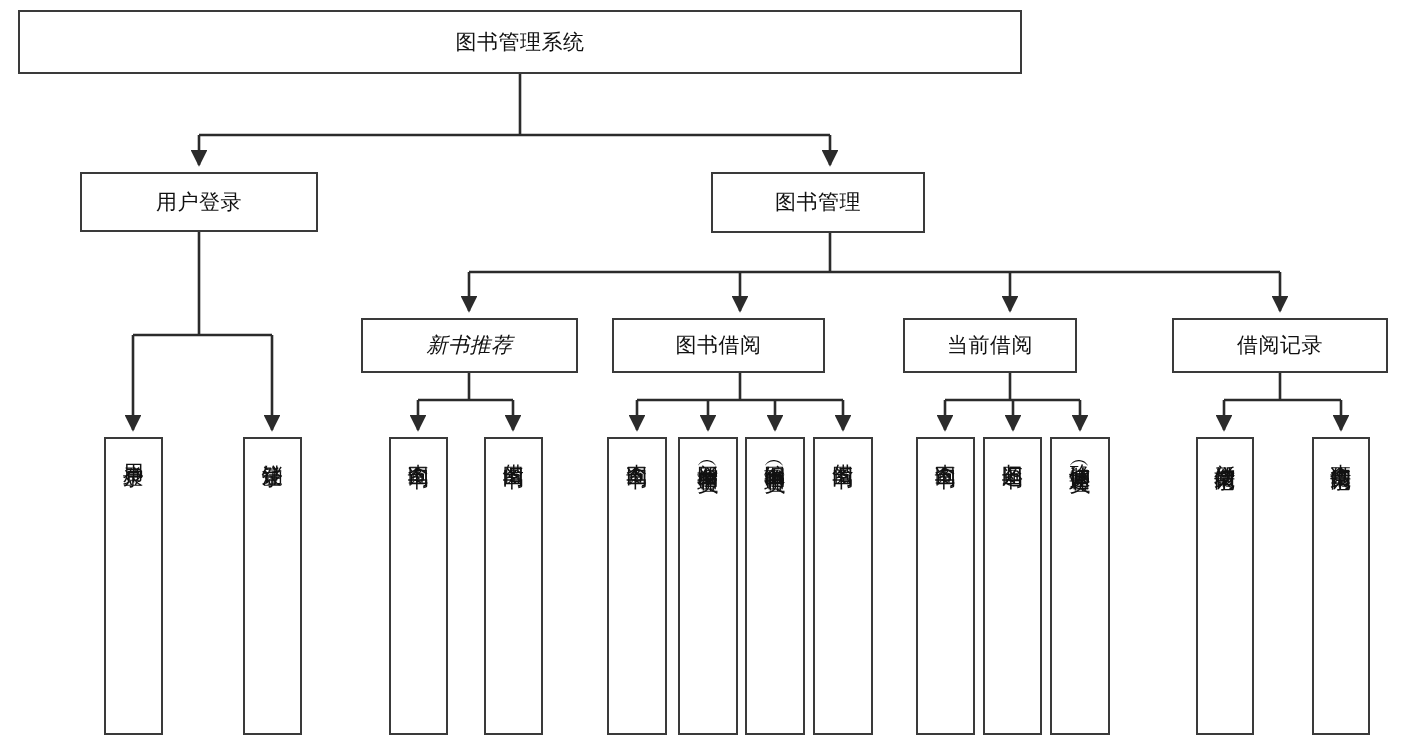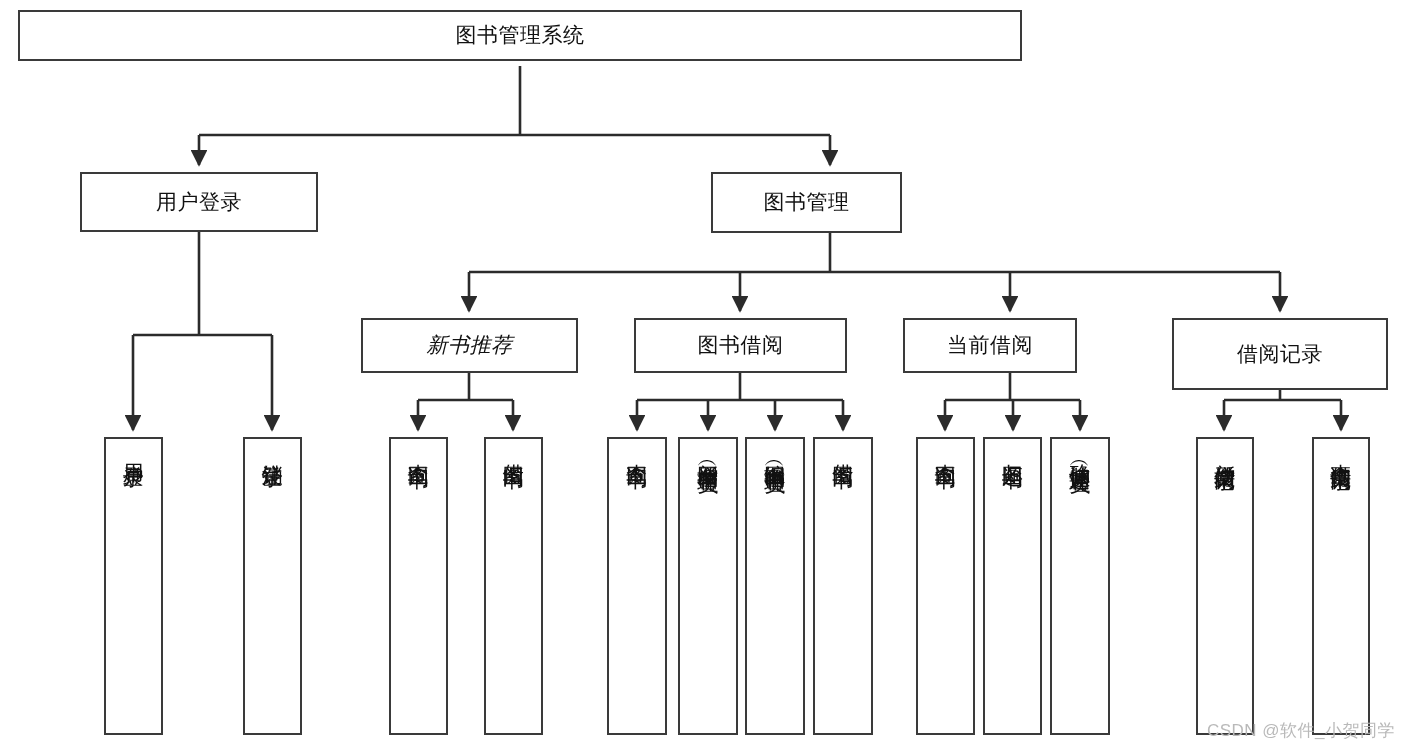--- a/index.html
+++ b/index.html
@@ -120,41 +120,41 @@
       <path d="M 1013 400 L 1013 430" marker-end="url(#arrow)"></path>
       <path d="M 1080 400 L 1080 430" marker-end="url(#arrow)"></path>
 
       <path d="M 1280 373 L 1280 400"></path>
       <path d="M 1224 400 L 1341 400"></path>
       <path d="M 1224 400 L 1224 430" marker-end="url(#arrow)"></path>
       <path d="M 1341 400 L 1341 430" marker-end="url(#arrow)"></path>
     </g>
   </svg>
 
-  <div class="node root" style="left:18px; top:10px; width:1004px; height:51px;">
+  <div class="node root" style="left:18px; top:10px; width:1004px; height:64px;">
     <span class="label">图书管理系统</span>
   </div>
 
   <div class="node branch" style="left:80px; top:172px; width:238px; height:60px;">
     <span class="label">用户登录</span>
   </div>
-  <div class="node branch" style="left:711px; top:172px; width:191px; height:61px;justify-content:center;">
+  <div class="node branch" style="left:711px; top:172px; width:214px; height:61px;justify-content:center;">
     <span class="label">图书管理</span>
   </div>
 
   <div class="node branch" style="left:361px; top:318px; width:217px; height:55px;font-style:italic;">
     <span class="label">新书推荐</span>
   </div>
-  <div class="node branch" style="left:634px; top:318px; width:213px; height:55px;">
+  <div class="node branch" style="left:612px; top:318px; width:213px; height:55px;">
     <span class="label">图书借阅</span>
   </div>
   <div class="node branch" style="left:903px; top:318px; width:174px; height:55px;">
     <span class="label">当前借阅</span>
   </div>
-  <div class="node branch" style="left:1172px; top:318px; width:216px; height:72px;">
+  <div class="node branch" style="left:1172px; top:318px; width:216px; height:55px;">
     <span class="label">借阅记录</span>
   </div>
 
   <div class="node leaf" style="left:104px; top:437px; width:59px; height:298px;">
     <span class="label">用户登录</span>
   </div>
   <div class="node leaf" style="left:243px; top:437px; width:59px; height:298px;">
     <span class="label">注销登录</span>
   </div>
 
@@ -188,15 +188,14 @@
     <span class="label">确认归还（管理员）</span>
   </div>
 
   <div class="node leaf" style="left:1196px; top:437px; width:58px; height:298px;">
     <span class="label">新增借阅记录</span>
   </div>
   <div class="node leaf" style="left:1312px; top:437px; width:58px; height:298px;">
     <span class="label">查询借阅记录</span>
   </div>
 
-  <div class="watermark">CSDN @软件_小贺同学</div>
 
 </div>
 
 </body></html>

